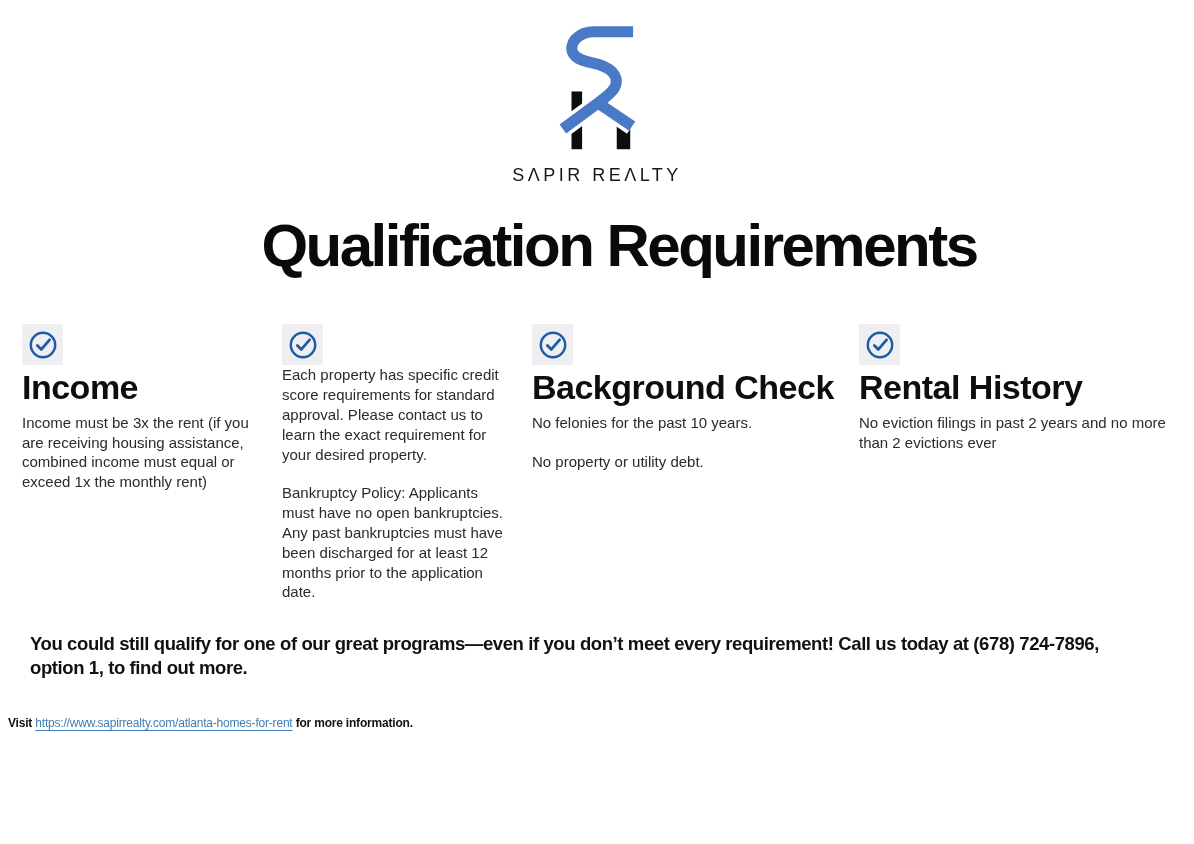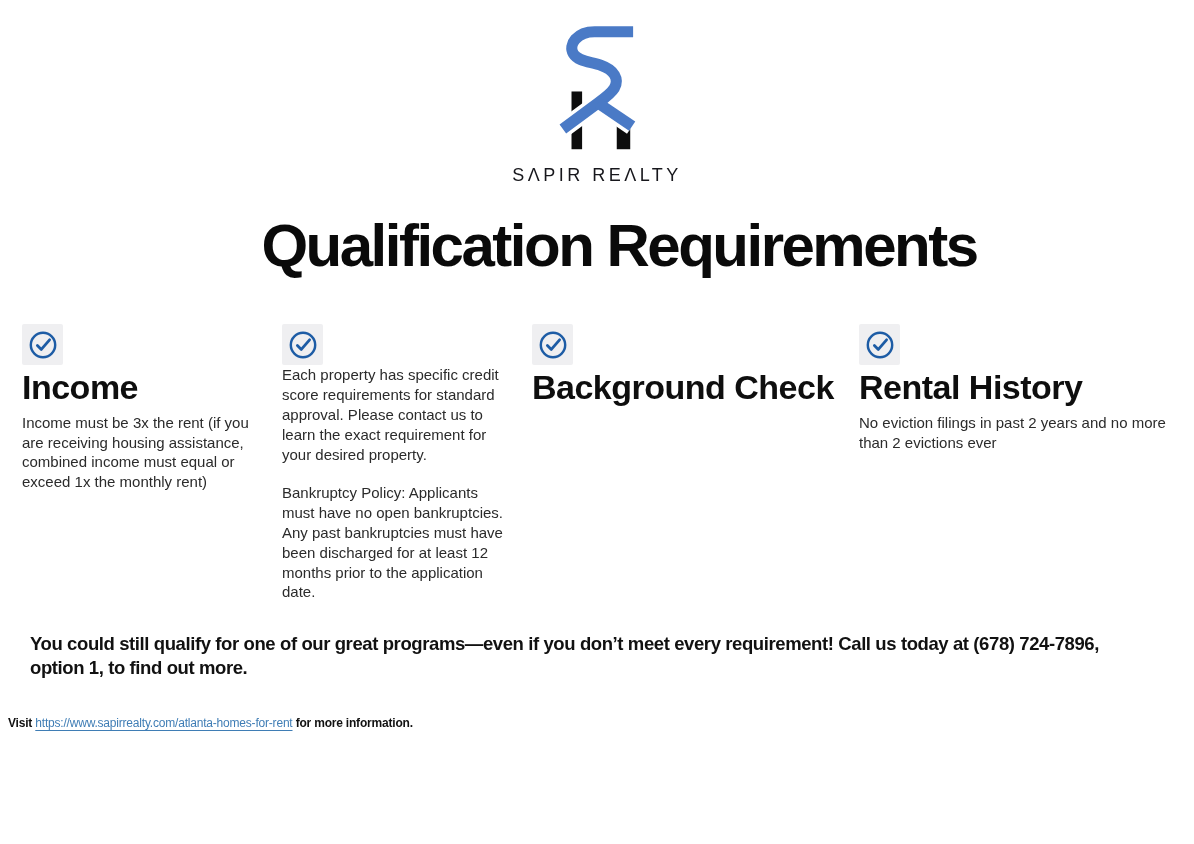--- a/index.html
+++ b/index.html
@@ -158,20 +158,24 @@
     </article>
 
     <article class="col">
       <div class="check-tile">
         <svg width="30" height="30" viewBox="0 0 32 32" aria-hidden="true">
           <circle cx="16" cy="16" r="13" fill="none" stroke="#1d5ca5" stroke-width="2.6"></circle>
           <path d="M10 16.5 L14.2 20.7 L23 10.5" fill="none" stroke="#1d5ca5" stroke-width="3" stroke-linecap="round" stroke-linejoin="round"></path>
         </svg>
       </div>
       <h2 class="col-heading">Background Check</h2>
+      <div class="col-body">
+        <p>No felonies for the past 10 years.</p>
+        <p>No property or utility debt.</p>
+      </div>
     </article>
 
     <article class="col">
       <div class="check-tile">
         <svg width="30" height="30" viewBox="0 0 32 32" aria-hidden="true">
           <circle cx="16" cy="16" r="13" fill="none" stroke="#1d5ca5" stroke-width="2.6"></circle>
           <path d="M10 16.5 L14.2 20.7 L23 10.5" fill="none" stroke="#1d5ca5" stroke-width="3" stroke-linecap="round" stroke-linejoin="round"></path>
         </svg>
       </div>
       <h2 class="col-heading">Rental History</h2>

